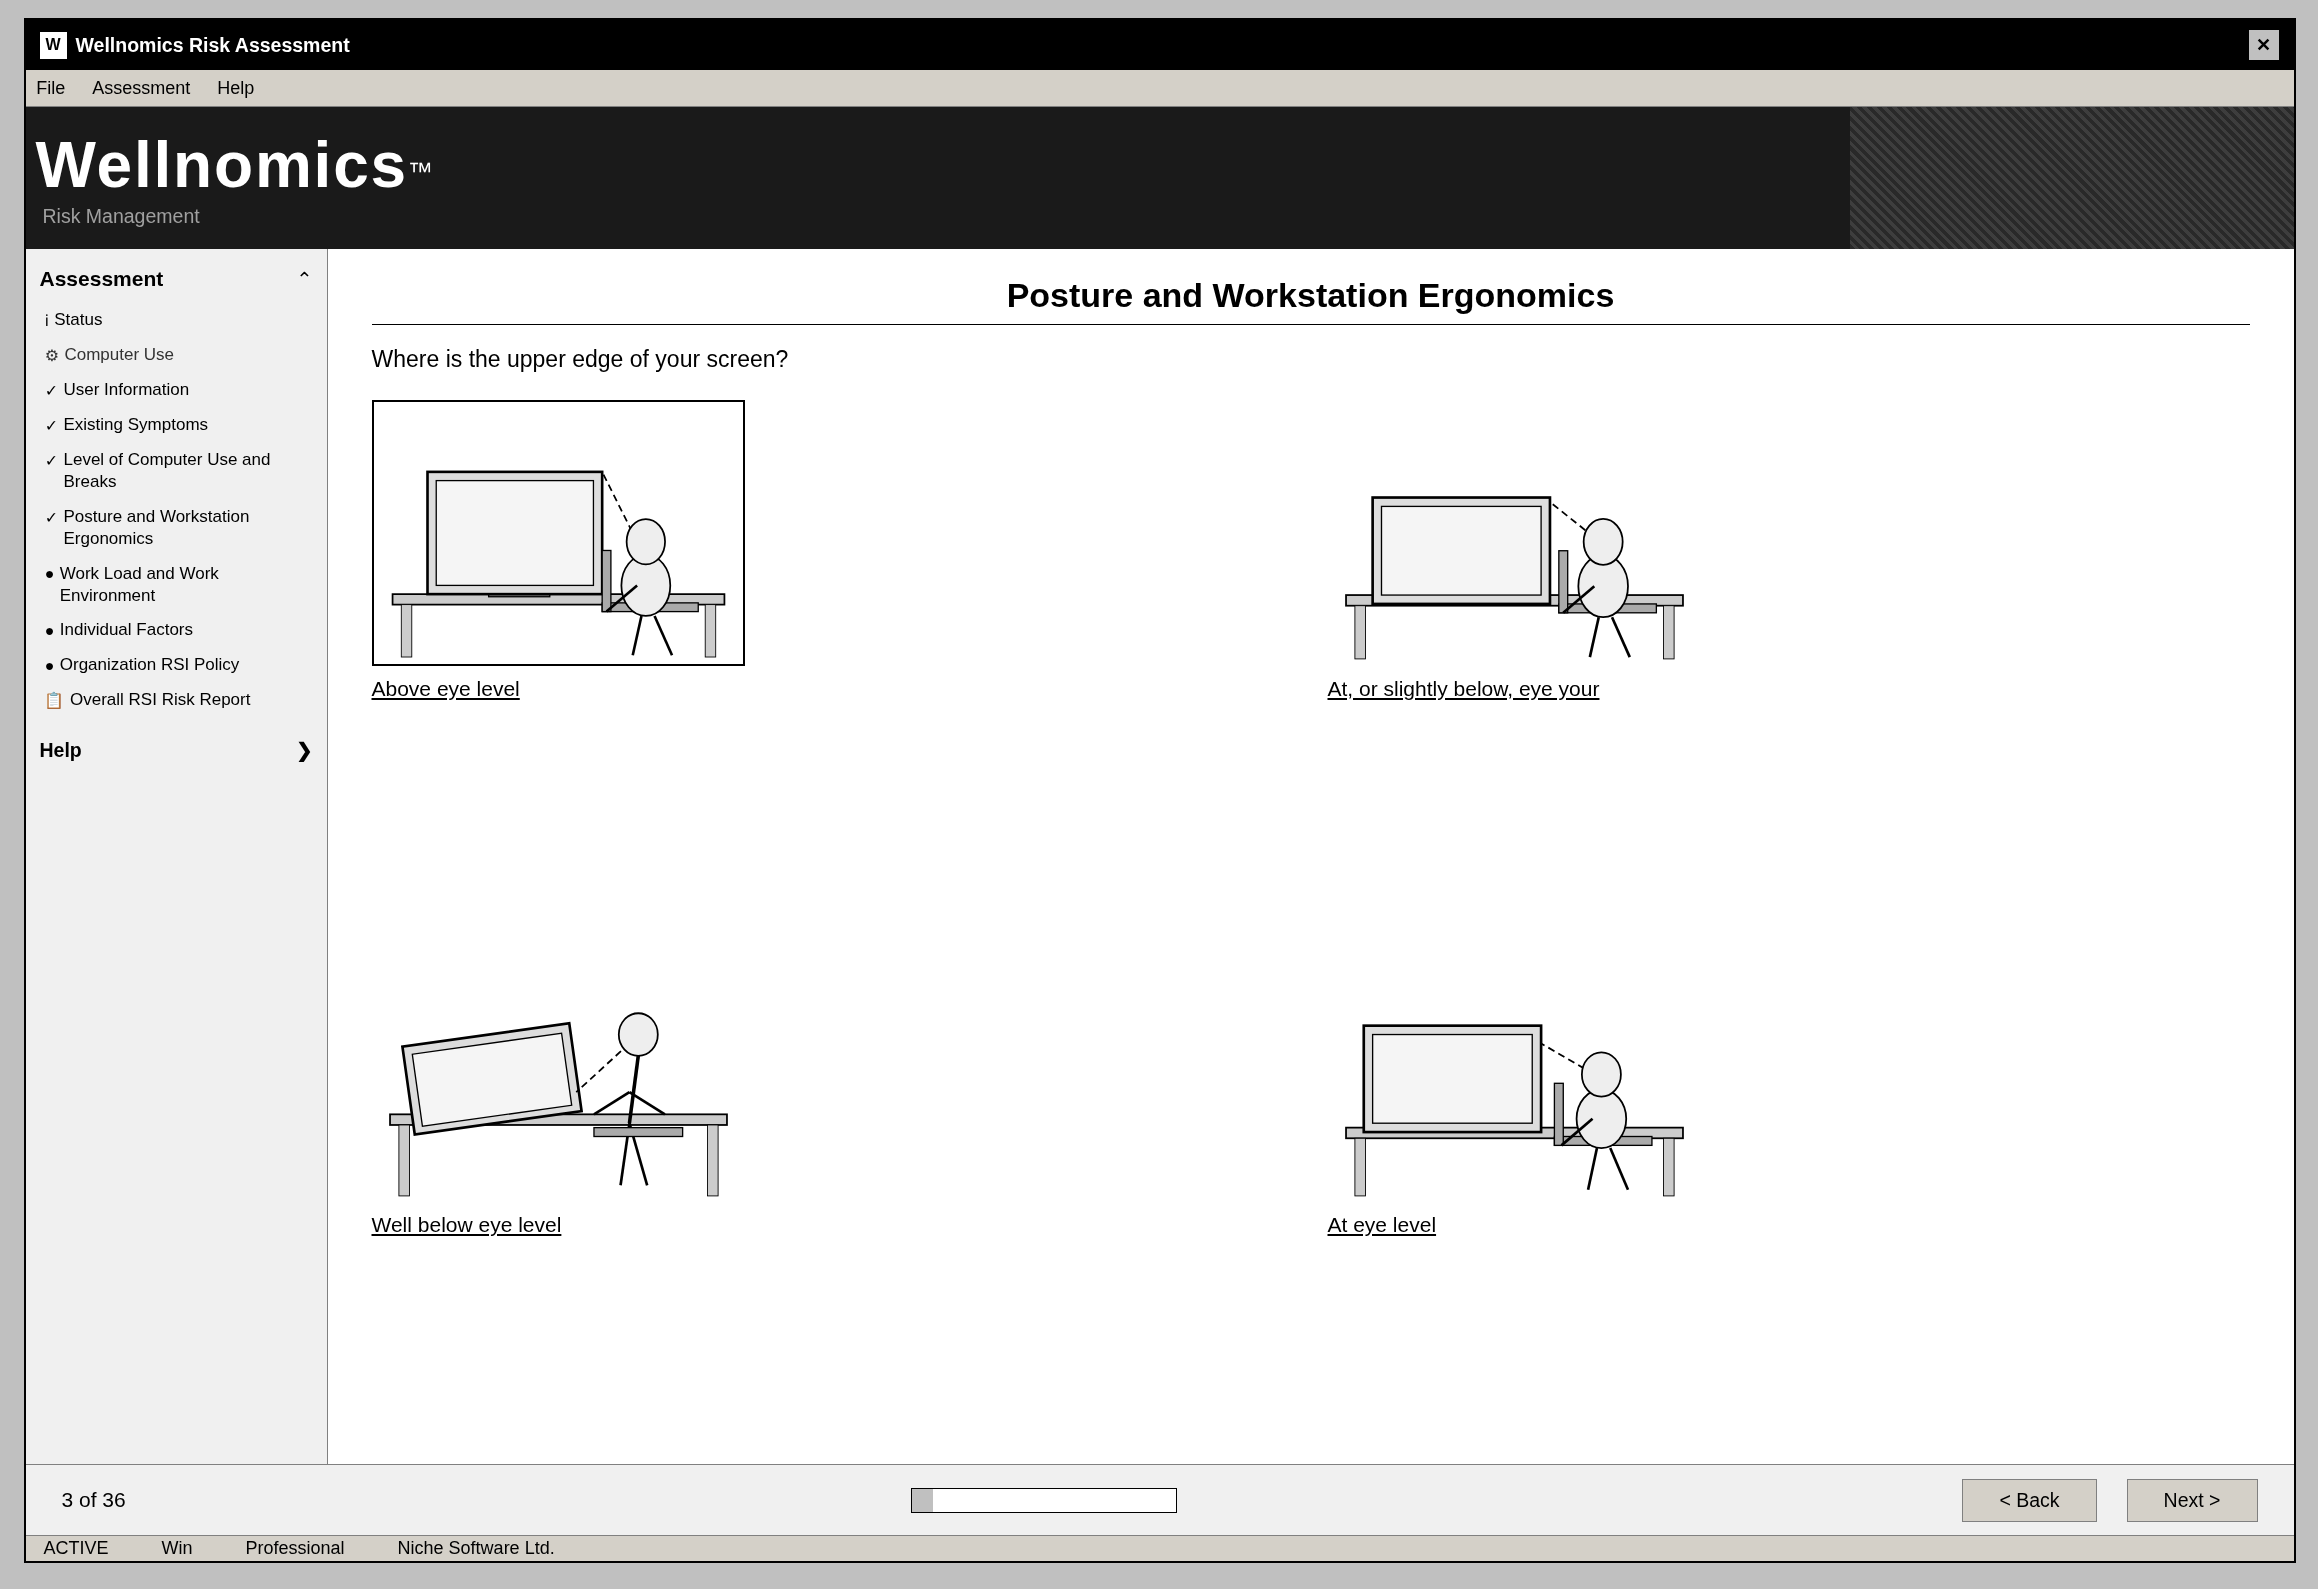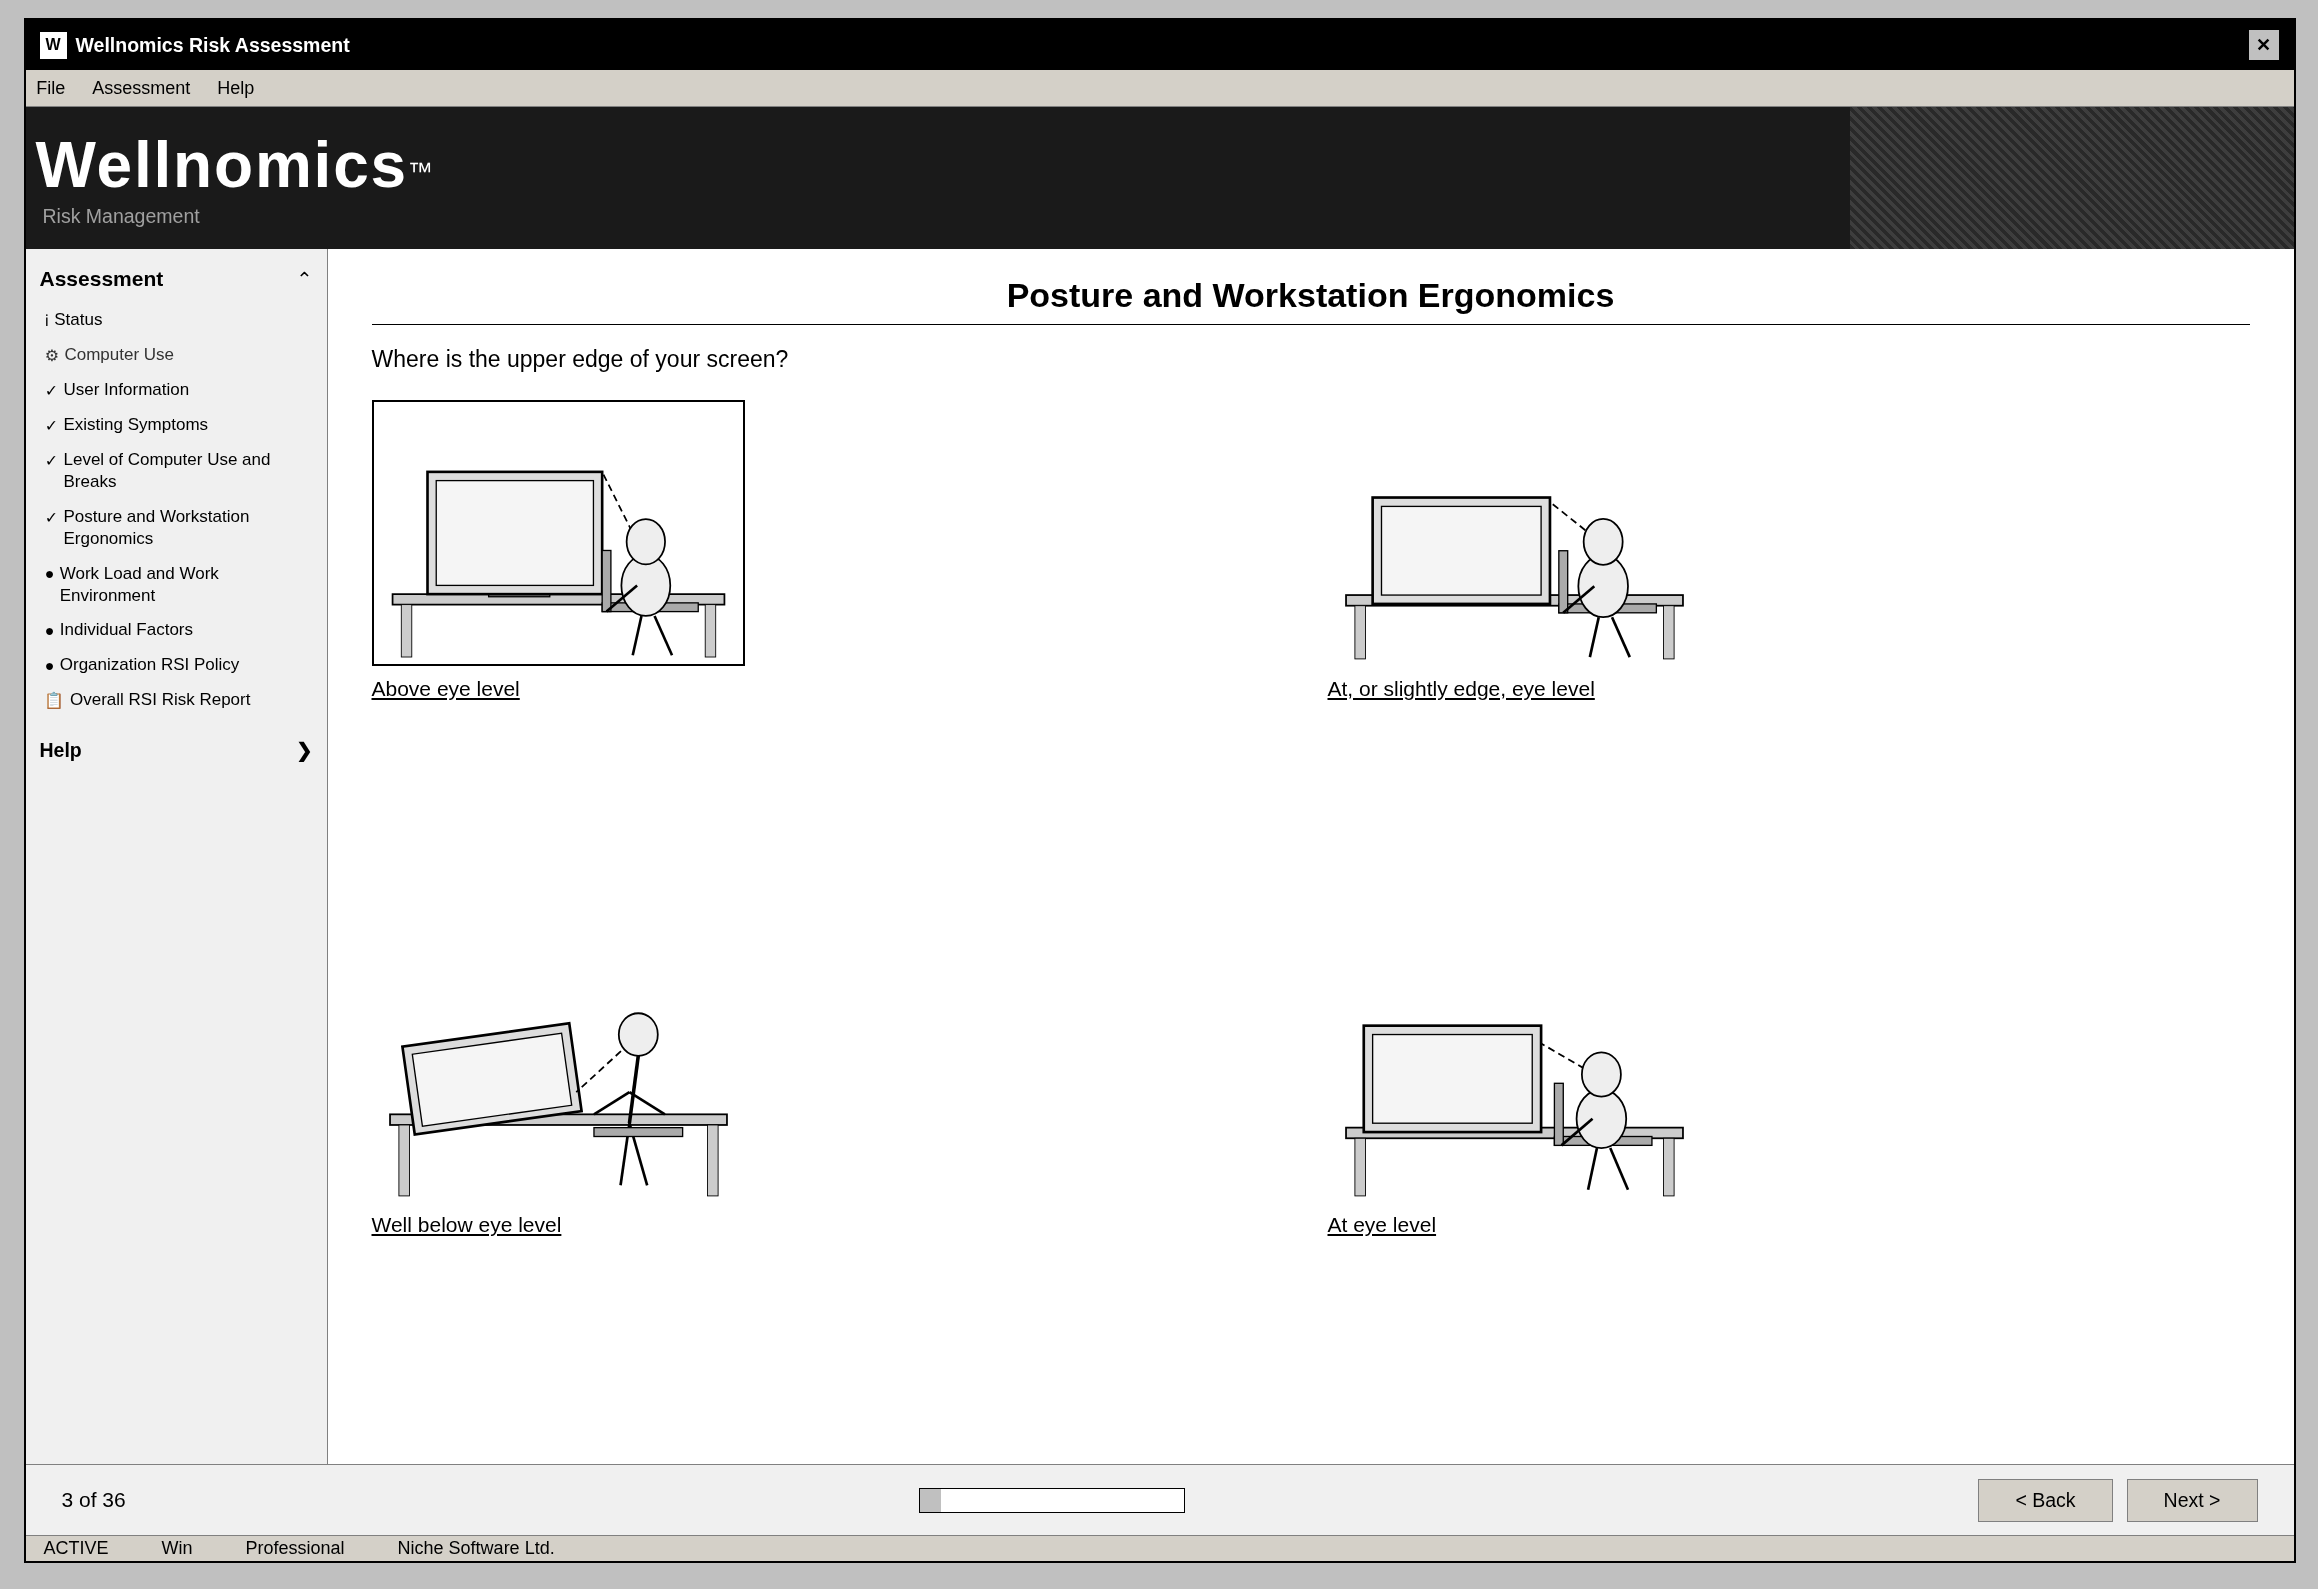--- a/index.html
+++ b/index.html
@@ -234,21 +234,21 @@
       background: #fff;
       margin: 0 18px;
     }
     .progress-bar-fill {
       height: 100%;
       background: #c0c0c0;
       width: 8%;
     }
     .nav-buttons {
       display: flex;
-      gap: 14px;
+      gap: 30px;
     }
     .nav-btn {
       padding: 9px 36px;
       font-size: 19.5px;
       border: 1.8px solid #808080;
       background: #d4d0c8;
       cursor: pointer;
       min-width: 124px;
       text-align: center;
     }
@@ -413,21 +413,21 @@
 
               <rect x="260" y="230" width="110" height="10" fill="#aaa" stroke="#000" stroke-width="1.5"></rect>
               <rect x="260" y="170" width="10" height="70" fill="#aaa" stroke="#000" stroke-width="1.5"></rect>
               <ellipse cx="310" cy="210" rx="28" ry="35" fill="#eee" stroke="#000" stroke-width="2"></ellipse>
               <ellipse cx="310" cy="160" rx="22" ry="26" fill="#eee" stroke="#000" stroke-width="2"></ellipse>
               <line x1="300" y1="210" x2="265" y2="240" stroke="#000" stroke-width="3"></line>
               <line x1="305" y1="245" x2="295" y2="290" stroke="#000" stroke-width="3"></line>
               <line x1="320" y1="245" x2="340" y2="290" stroke="#000" stroke-width="3"></line>
             </svg>
           </div>
-          <span class="option-label">At, or slightly edge, eye level</span>
+          <span class="option-label">At, or slightly below, eye your</span>
         </div>
 
         <div class="option-item">
           <div class="option-image no-border">
             <svg class="svg-illustration" viewBox="0 0 420 300">
 
               <rect x="20" y="200" width="380" height="12" fill="#ccc" stroke="#000" stroke-width="2"></rect>
               <rect x="30" y="212" width="12" height="80" fill="#ccc" stroke="#000" stroke-width="1"></rect>
               <rect x="378" y="212" width="12" height="80" fill="#ccc" stroke="#000" stroke-width="1"></rect>
 

